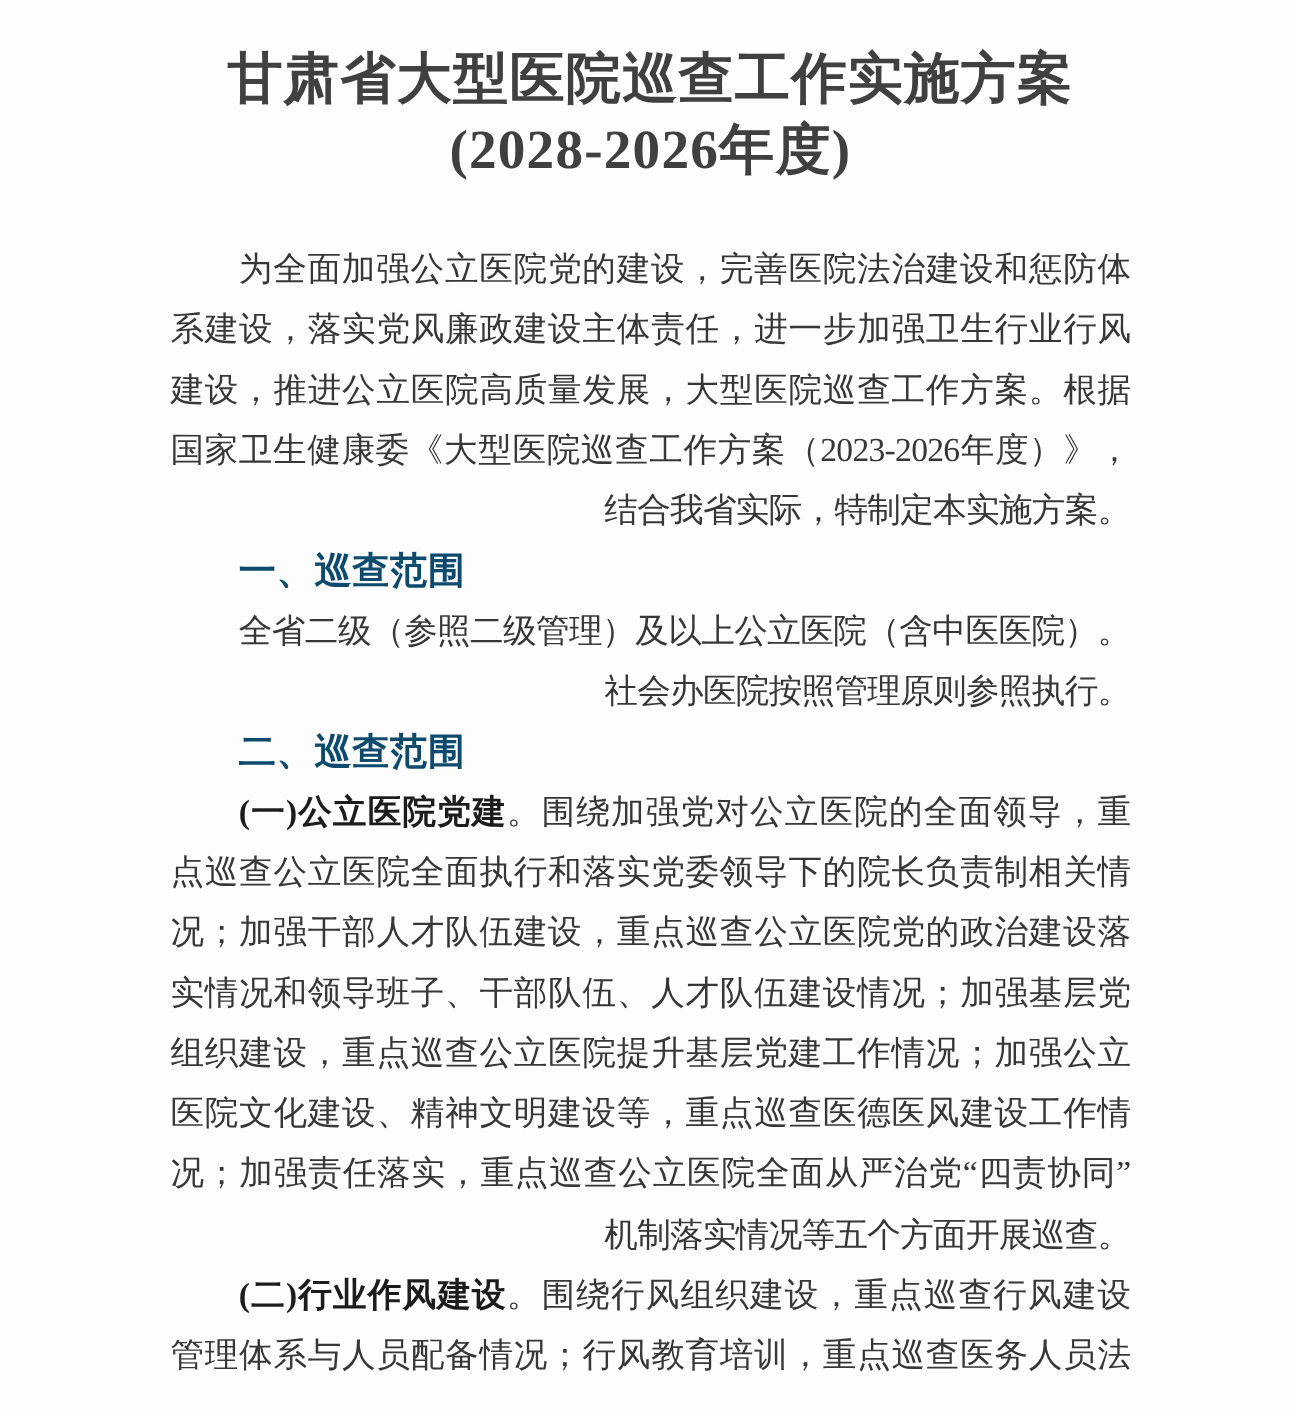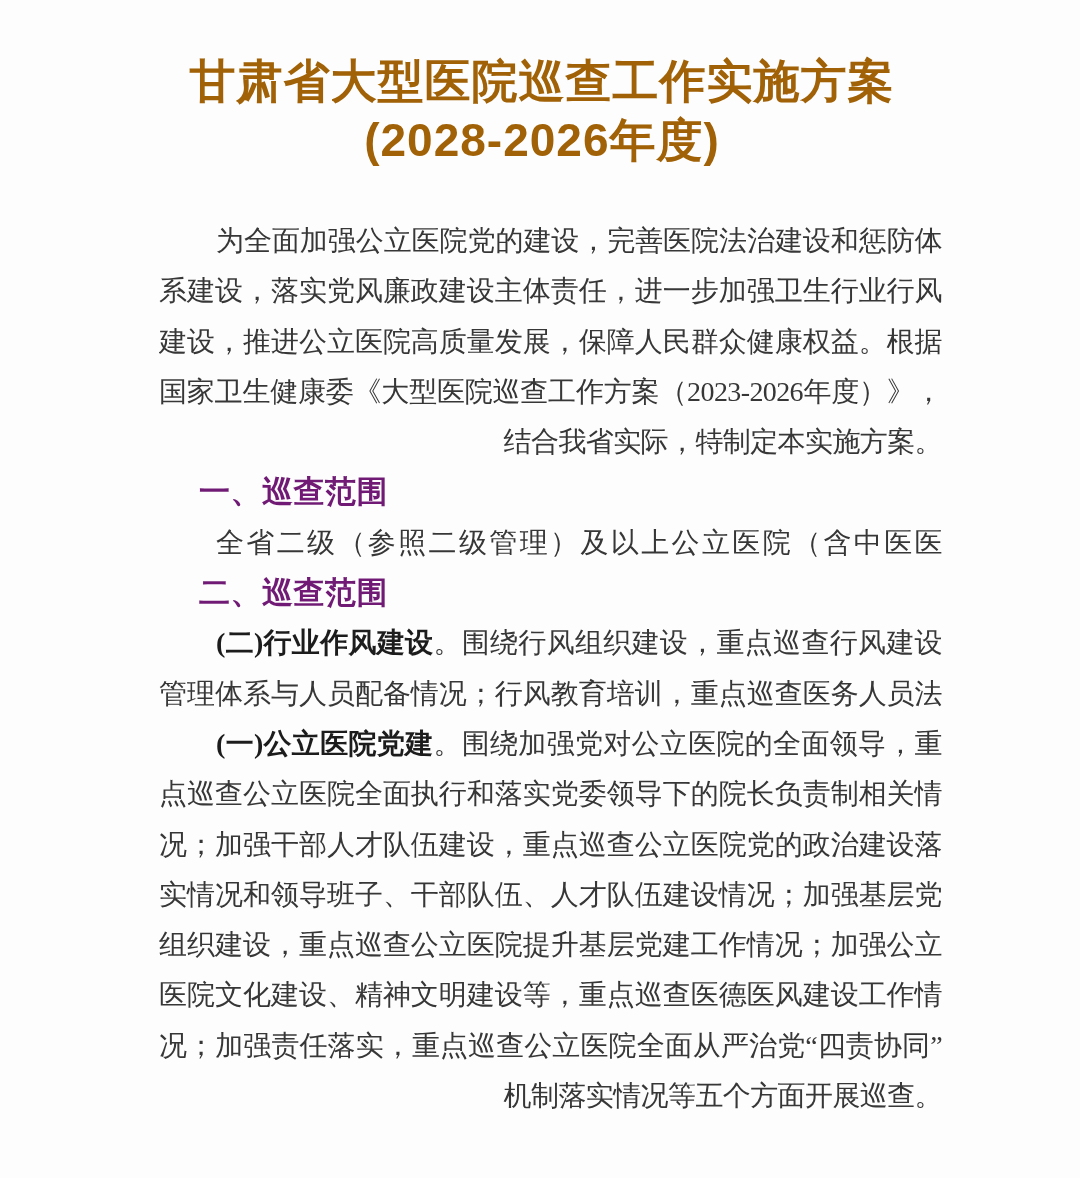--- a/index.html
+++ b/index.html
@@ -14,28 +14,28 @@
     position: relative;
     font-family: "Liberation Serif", "DejaVu Serif", serif;
   }
   .page {
     position: absolute;
     left: 142px;
     top: 36px;
     width: 800px;
   }
   .title {
-    margin: 16px 0 46px 0;
+    margin: 0 0 46px 0;
     text-align: center;
     font-size: 46px;
     line-height: 59px;
     font-weight: bold;
-    color: #a16207;
+    color: #404040;
     letter-spacing: 1px;
-    font-family: Liberation Sans, sans-serif;
+    font-family: Liberation Serif, serif;
   }
   .title .title-line {
     white-space: nowrap;
   }
   .content {
     width: 800px;
     color: #3a3a3a;
   }
   .paragraph {
     margin: 0;
@@ -46,69 +46,69 @@
     height: 50.3px;
     letter-spacing: -0.6px;
     overflow: hidden;
     text-align: right;
     color: #373737;
   }
   .line.justify {
     text-align: justify;
     text-align-last: justify;
     text-justify: inter-character;
-    margin-left: 17px;
   }
   .line.indent {
     padding-left: 57px;
   }
   .line b {
     font-weight: bold;
     color: #1c1c1c;
   }
   .heading {
     font-family: "Liberation Sans", "DejaVu Sans", sans-serif;
     font-weight: bold;
     font-size: 31px;
     line-height: 50.3px;
     height: 50.3px;
     padding-left: 57px;
-    color: #701a75;
+    color: #0c4a6e;
     letter-spacing: 0.5px;
   }
 </style>
 </head>
 <body>
 
 <div class="page">
   <h1 class="title">
     <div class="title-line">甘肃省大型医院巡查工作实施方案</div>
     <div class="title-line">(2028-2026年度)</div>
   </h1>
   <div class="content" id="content">
       <div class="paragraph">
         <div class="line indent justify">为全面加强公立医院党的建设，完善医院法治建设和惩防体</div>
         <div class="line justify">系建设，落实党风廉政建设主体责任，进一步加强卫生行业行风</div>
-        <div class="line justify">建设，推进公立医院高质量发展，保障人民群众健康权益。根据</div>
+        <div class="line justify">建设，推进公立医院高质量发展，大型医院巡查工作方案。根据</div>
         <div class="line justify">国家卫生健康委《大型医院巡查工作方案（2023-2026年度）》，</div>
         <div class="line">结合我省实际，特制定本实施方案。</div>
       </div>
       <div class="heading">一、巡查范围</div>
       <div class="paragraph">
         <div class="line indent justify">全省二级（参照二级管理）及以上公立医院（含中医医院）。</div>
+        <div class="line">社会办医院按照管理原则参照执行。</div>
       </div>
       <div class="heading">二、巡查范围</div>
-      <div class="paragraph">
-        <div class="line indent justify"><b>(二)行业作风建设</b><span>。围绕行风组织建设，重点巡查行风建设</span></div>
-        <div class="line justify">管理体系与人员配备情况；行风教育培训，重点巡查医务人员法</div>
-      </div>
       <div class="paragraph">
         <div class="line indent justify"><b>(一)公立医院党建</b><span>。围绕加强党对公立医院的全面领导，重</span></div>
         <div class="line justify">点巡查公立医院全面执行和落实党委领导下的院长负责制相关情</div>
         <div class="line justify">况；加强干部人才队伍建设，重点巡查公立医院党的政治建设落</div>
         <div class="line justify">实情况和领导班子、干部队伍、人才队伍建设情况；加强基层党</div>
         <div class="line justify">组织建设，重点巡查公立医院提升基层党建工作情况；加强公立</div>
         <div class="line justify">医院文化建设、精神文明建设等，重点巡查医德医风建设工作情</div>
         <div class="line justify">况；加强责任落实，重点巡查公立医院全面从严治党“四责协同”</div>
         <div class="line">机制落实情况等五个方面开展巡查。</div>
       </div>
+      <div class="paragraph">
+        <div class="line indent justify"><b>(二)行业作风建设</b><span>。围绕行风组织建设，重点巡查行风建设</span></div>
+        <div class="line justify">管理体系与人员配备情况；行风教育培训，重点巡查医务人员法</div>
+      </div>
     </div>
 </div>
 
 </body></html>

